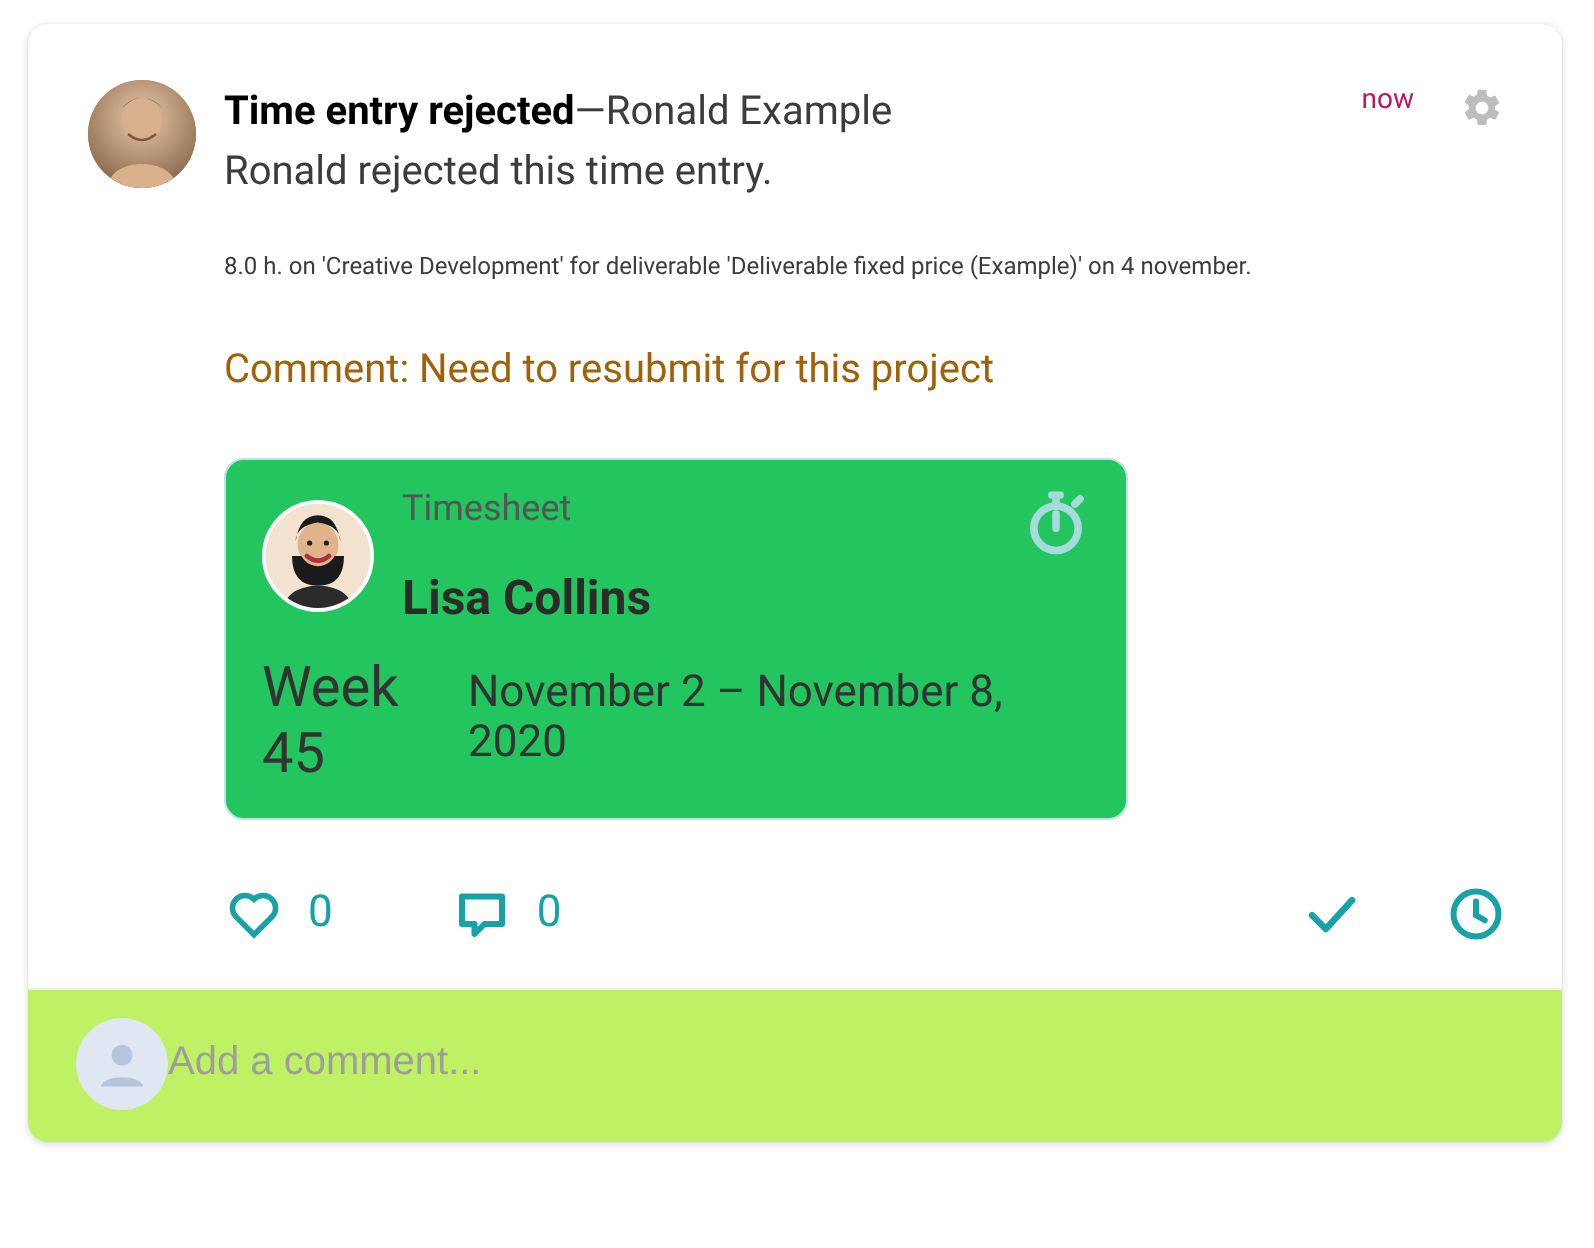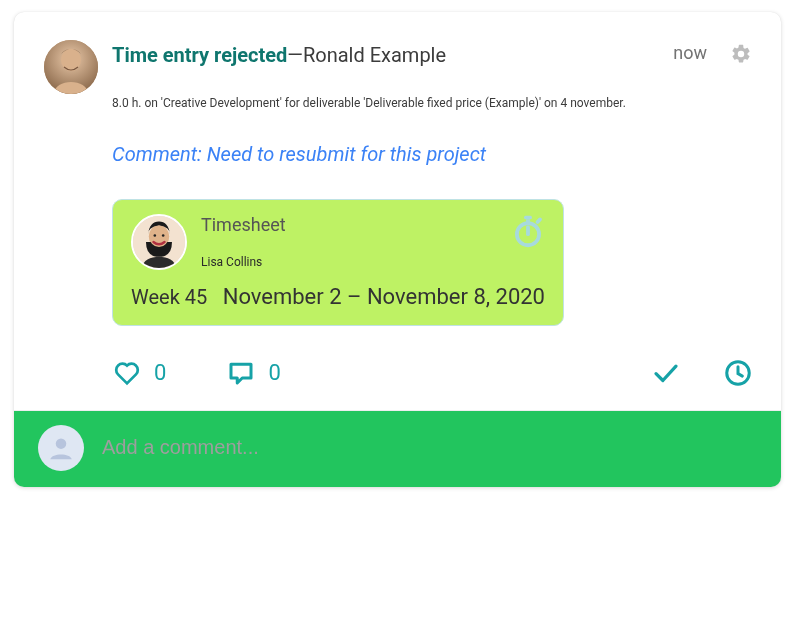--- a/index.html
+++ b/index.html
@@ -26,82 +26,82 @@
   .avatar-col { flex: 0 0 68px; }
   .avatar {
     width: 54px; height: 54px; border-radius: 50%; overflow: hidden;
     background: linear-gradient(135deg,#c9a27a 0%,#9d7a58 100%);
     position: relative;
   }
   .avatar svg { width: 100%; height: 100%; display:block; }
   .content-col { flex: 1; min-width: 0; }
   .header-row { display: flex; align-items: flex-start; }
   .header-text { flex: 1; font-size: 20px; line-height: 1.5; color:#3c3c3c; }
-  .header-title { font-weight: 700; color:#0f766e; }
+  .header-title { font-weight: 700; color:#000000; }
   .header-dash { color:#3c3c3c; }
   .header-author { color:#3c3c3c; }
   .timestamp { 
-    font-size: 18px; color:#737373; margin-left: 16px; margin-top:2px; flex:0 0 auto;
+    font-size: 14px; color:#be185d; margin-left: 16px; margin-top:2px; flex:0 0 auto;
   }
   .gear-btn {
     flex: 0 0 auto; margin-left: 22px; margin-top: 2px;
     width: 24px; height:24px; display:inline-flex; align-items:center; justify-content:center;
     cursor: pointer; color:#bdbdbd;
   }
   .subtitle { font-size: 20px; line-height:1.5; color:#3c3c3c; }
   .body-text {
     font-size: 12px; line-height:1.55; color:#3c3c3c; white-space: pre-wrap;
     margin-top: 24px;
   }
-  .comment-line { font-size: 20px; line-height:1.5; color:#3b82f6; margin-top: 26px; font-style: italic; }
+  .comment-line { font-size: 20px; line-height:1.5; color:#a16207; margin-top: 26px; }
 
   .timesheet-card {
     margin-top: 30px;
     width: 452px;
-    background: #bef264;
+    background: #22c55e;
     border: 1px solid #bfe2e4;
     border-radius: 10px;
     padding: 14px 18px 16px 18px;
     position: relative;
   }
   .ts-top { display:flex; align-items:center; }
   .ts-avatar {
     width: 56px; height: 56px; border-radius:50%; overflow:hidden; flex:0 0 56px;
     background:#e8d8c8;
     border: 2px solid #fff;
   }
   .ts-avatar svg { width:100%; height:100%; display:block; }
   .ts-labels { margin-left: 14px; }
   .ts-type { font-size: 18px; color:#555; }
-  .ts-name { font-size: 12px; font-weight: 400; color:#2b2b2b; margin-top:20px; }
+  .ts-name { font-size: 24px; font-weight: 700; color:#2b2b2b; margin-top:20px; }
   .ts-stopwatch {
     position:absolute; top:12px; right:16px; color:#a7dadd;
   }
   .ts-bottom { display:flex; align-items: baseline; justify-content: space-between; margin-top: 14px; }
-  .ts-week { font-size: 20px; color:#333; }
+  .ts-week { font-size: 28px; color:#333; }
   .ts-range { font-size: 22px; color:#333; }
 
   .actions-row {
     display:flex; align-items:center; gap: 18px;
     margin-top: 32px;
     padding-bottom: 4px;
   }
   .action {
     display:inline-flex; align-items:center; gap:12px;
     color:#16a2a7; cursor:pointer;
   }
   .action .count { font-size:22px; color:#16a2a7; }
   .actions-spacer { flex:1; }
   .icon-btn { display:inline-flex; align-items:center; justify-content:center; color:#16a2a7; cursor:pointer; }
 
   .comment-bar {
-    background:#22c55e;
+    background:#bef264;
     border-top: 1px solid #eee;
     padding: 14px 24px 16px 24px;
-    display:flex; align-items:center; gap:18px;
+    display:flex; align-items:center; 
   }
   .comment-avatar {
     width:46px; height:46px; border-radius:50%;
     background:#dfe7f3;
     display:flex; align-items:center; justify-content:center;
     color:#b7c4dd;
   }
   .comment-input {
     flex:1; border:none; outline:none; background:transparent;
     font-size:20px; color:#555;
@@ -128,20 +128,21 @@
           <path d="M17 14 Q27 4 37 14 Q33 9 27 9 Q21 9 17 14Z" fill="#6e4f35"></path>
           <path d="M20 27 Q27 33 34 27" stroke="#7a5840" stroke-width="1.2" fill="none"></path>
         </svg>
       </div>
     </div>
 
     <div class="content-col">
       <div class="header-row">
         <div class="header-text">
           <span class="header-title">Time entry rejected</span><span class="header-dash">—</span><span class="header-author">Ronald Example</span>
+          <div class="subtitle">Ronald rejected this time entry.</div>
         </div>
         <div class="timestamp">now</div>
         <div class="gear-btn">
           <svg width="22" height="22" viewBox="0 0 24 24">
             <path fill="currentColor" d="M19.14,12.94a7.14,7.14,0,0,0,.05-.94,7.14,7.14,0,0,0-.05-.94l2.03-1.58a.5.5,0,0,0,.12-.64l-1.92-3.32a.5.5,0,0,0-.6-.22l-2.39.96a7.03,7.03,0,0,0-1.62-.94l-.36-2.54A.5.5,0,0,0,13.9,2H10.1a.5.5,0,0,0-.49.42L9.25,4.96a7.03,7.03,0,0,0-1.62.94l-2.39-.96a.5.5,0,0,0-.6.22L2.72,8.48a.5.5,0,0,0,.12.64l2.03,1.58a7.14,7.14,0,0,0-.05.94,7.14,7.14,0,0,0,.05.94L2.84,14.16a.5.5,0,0,0-.12.64l1.92,3.32a.5.5,0,0,0,.6.22l2.39-.96a7.03,7.03,0,0,0,1.62.94l.36,2.54a.5.5,0,0,0,.49.42h3.8a.5.5,0,0,0,.49-.42l.36-2.54a7.03,7.03,0,0,0,1.62-.94l2.39.96a.5.5,0,0,0,.6-.22l1.92-3.32a.5.5,0,0,0-.12-.64ZM12,15.5A3.5,3.5,0,1,1,15.5,12,3.5,3.5,0,0,1,12,15.5Z"></path>
           </svg>
         </div>
       </div>
 
       <div class="body-text">8.0 h. on 'Creative Development' for deliverable 'Deliverable fixed price (Example)' on 4 november.</div>

